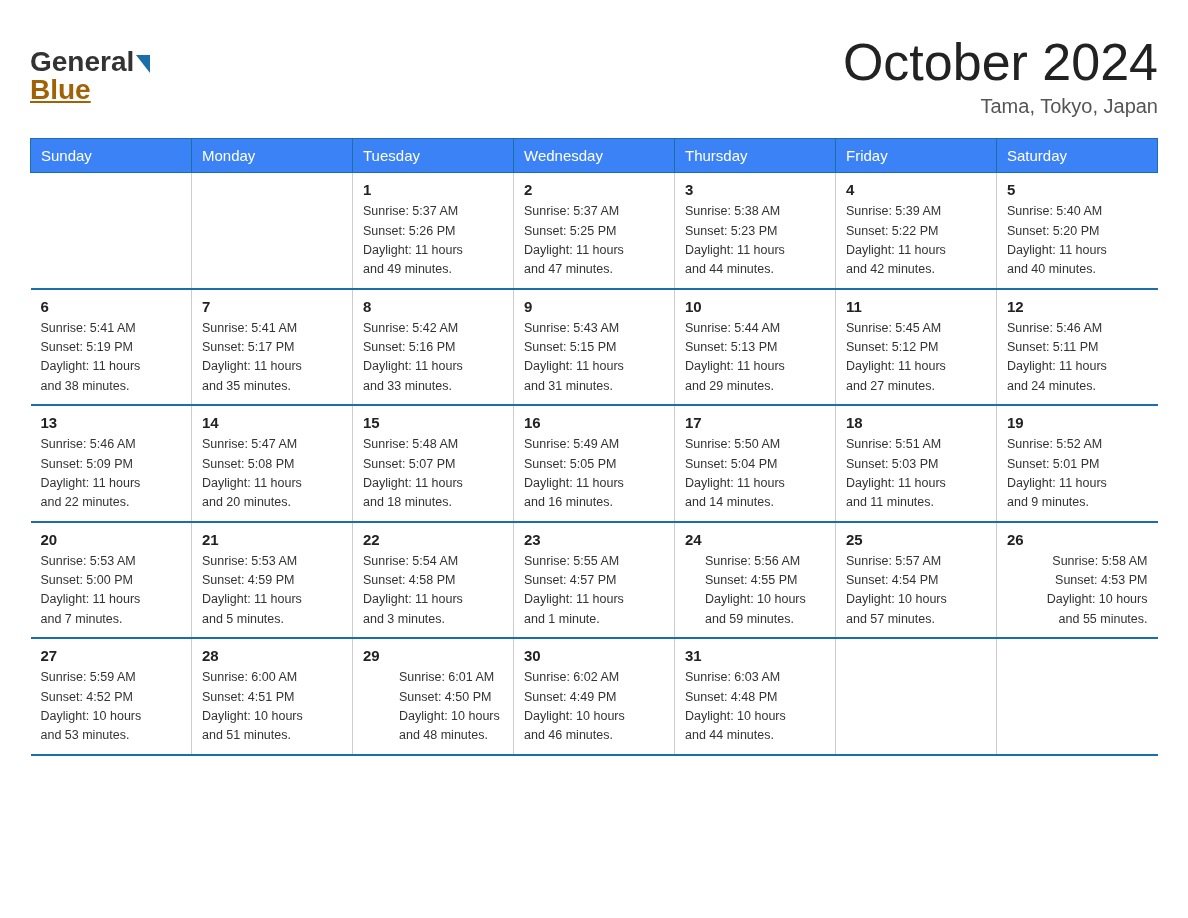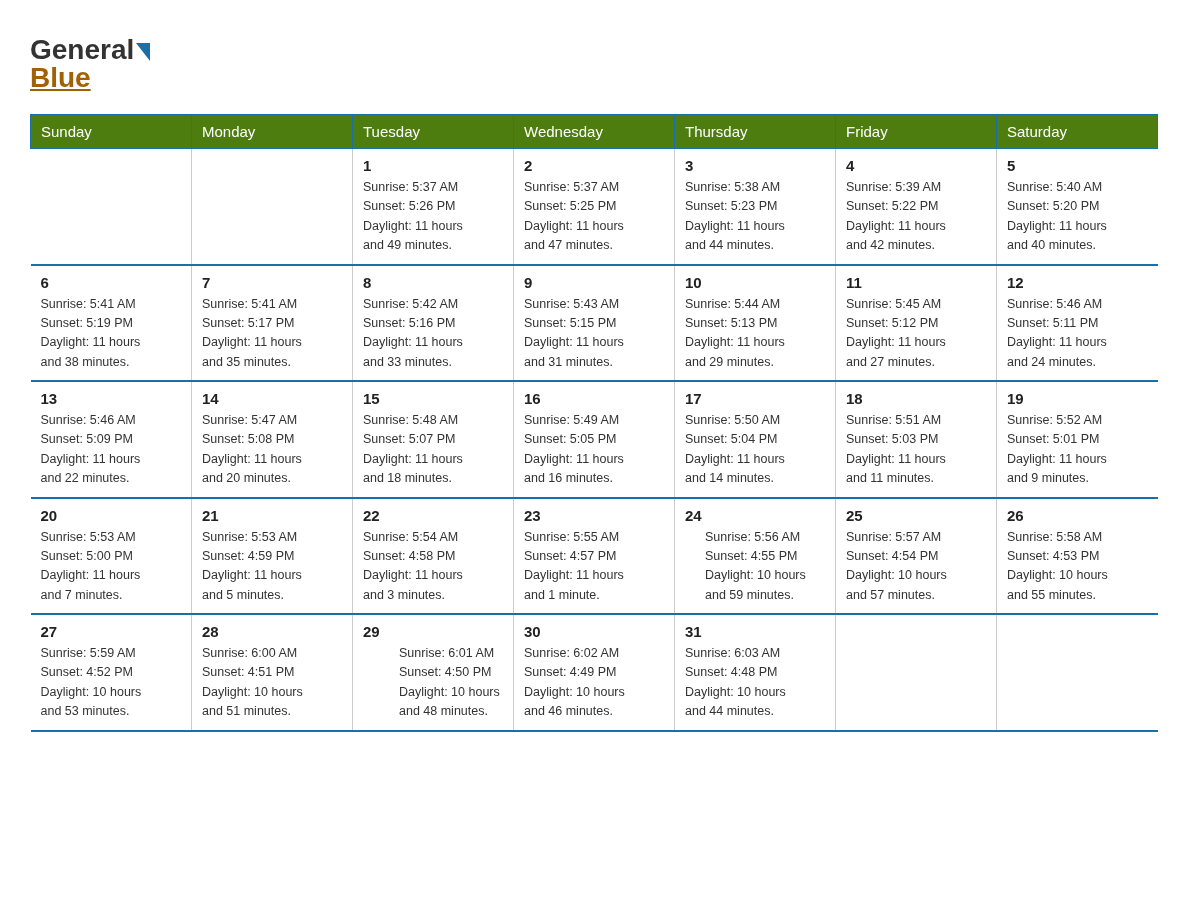--- a/index.html
+++ b/index.html
@@ -60,21 +60,21 @@
       font-size: 20px;
       color: #555;
       margin-top: 4px;
     }
     table {
       width: 100%;
       border-collapse: collapse;
       table-layout: fixed;
     }
     thead tr {
-      background-color: #4d7c0f;
+      background-color: #3b82f6;
     }
     thead th {
       color: #fff;
       font-size: 15px;
       font-weight: normal;
       padding: 8px 10px;
       text-align: left;
       border: 1px solid #1a6fa8;
     }
     tbody tr {
@@ -110,20 +110,24 @@
 </head>
 <body>
 
 <div class="header-area">
   <div class="logo-area">
     <div class="logo-text">
       <span class="logo-general">General</span>
       <div class="logo-blue-arrow"></div>
     </div>
     <span class="logo-blue">Blue</span>
+  </div>
+  <div class="title-area">
+    <div class="calendar-title">October 2024</div>
+    <div class="calendar-subtitle">Tama, Tokyo, Japan</div>
   </div>
 </div>
 
 <table>
   <thead>
     <tr>
     <th>Sunday</th>
         <th>Monday</th>
         <th>Tuesday</th>
         <th>Wednesday</th>
@@ -312,21 +316,21 @@
         </td>
         <td>
           <span class="day-num">25</span>
           <div class="day-info" style="white-space: pre-line;">Sunrise: 5:57 AM
 Sunset: 4:54 PM
 Daylight: 10 hours
 and 57 minutes.</div>
         </td>
         <td>
           <span class="day-num">26</span>
-          <div class="day-info" style="white-space: pre-line;">Sunrise: 5:58 AM
+          <div class="day-info" style="white-space: pre-line; text-align: right;">Sunrise: 5:58 AM
 Sunset: 4:53 PM
 Daylight: 10 hours
 and 55 minutes.</div>
         </td>
       </tr>
       <tr>
         <td>
           <span class="day-num">27</span>
           <div class="day-info" style="white-space: pre-line;">Sunrise: 5:59 AM
 Sunset: 4:52 PM

